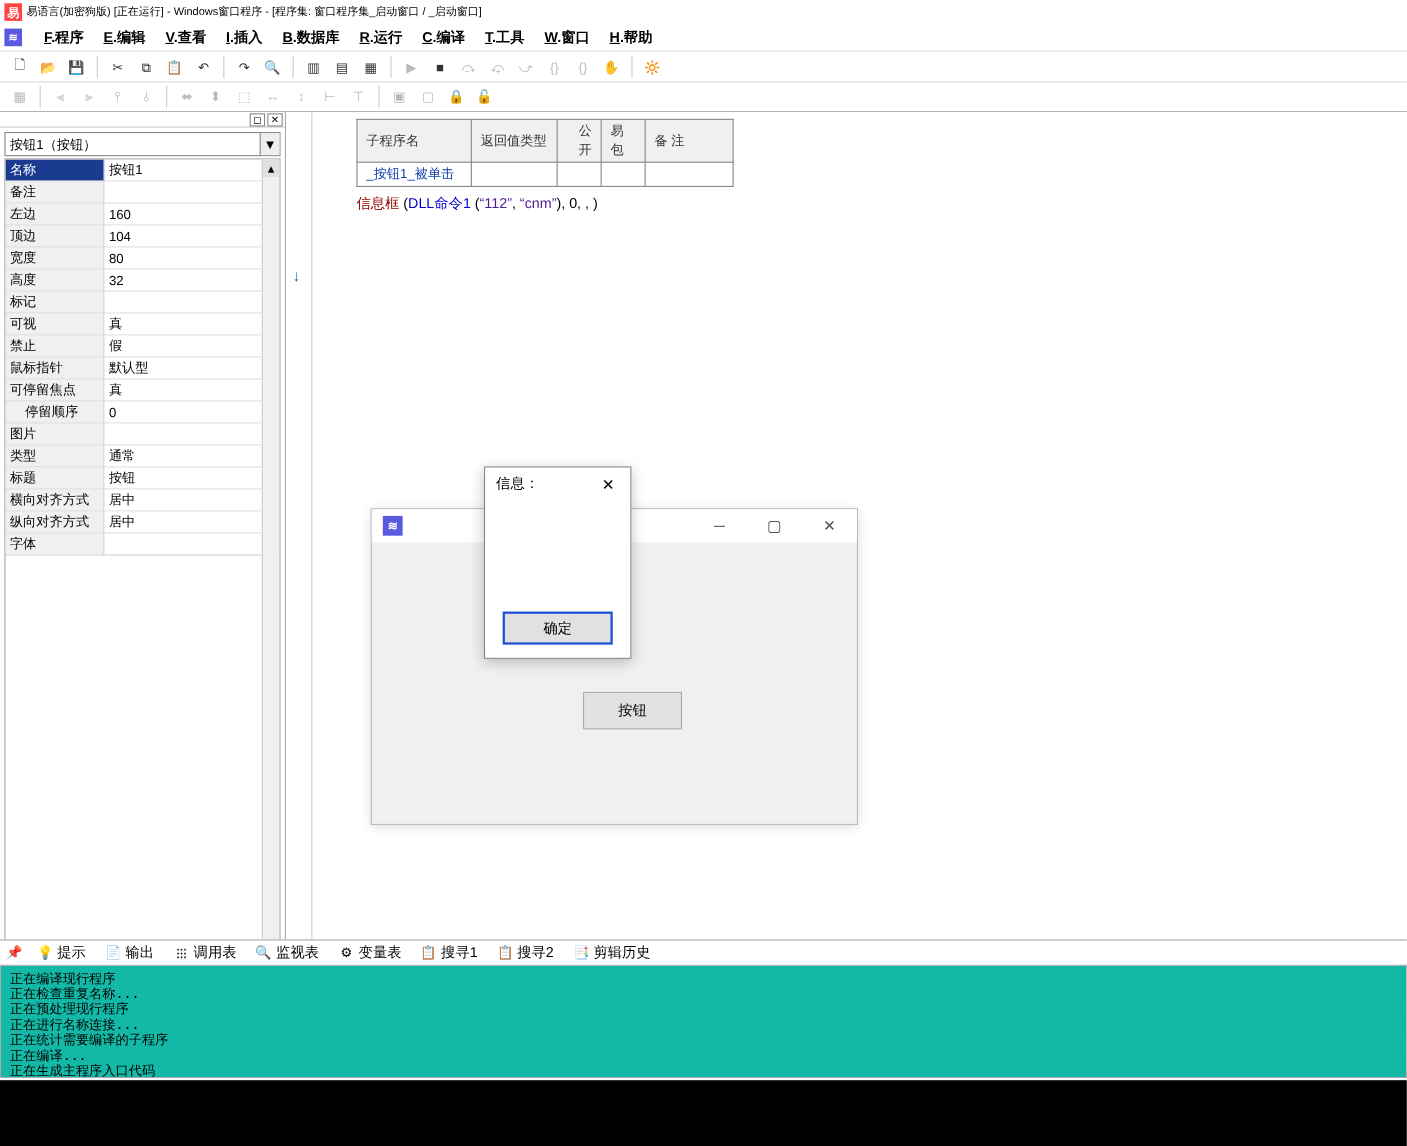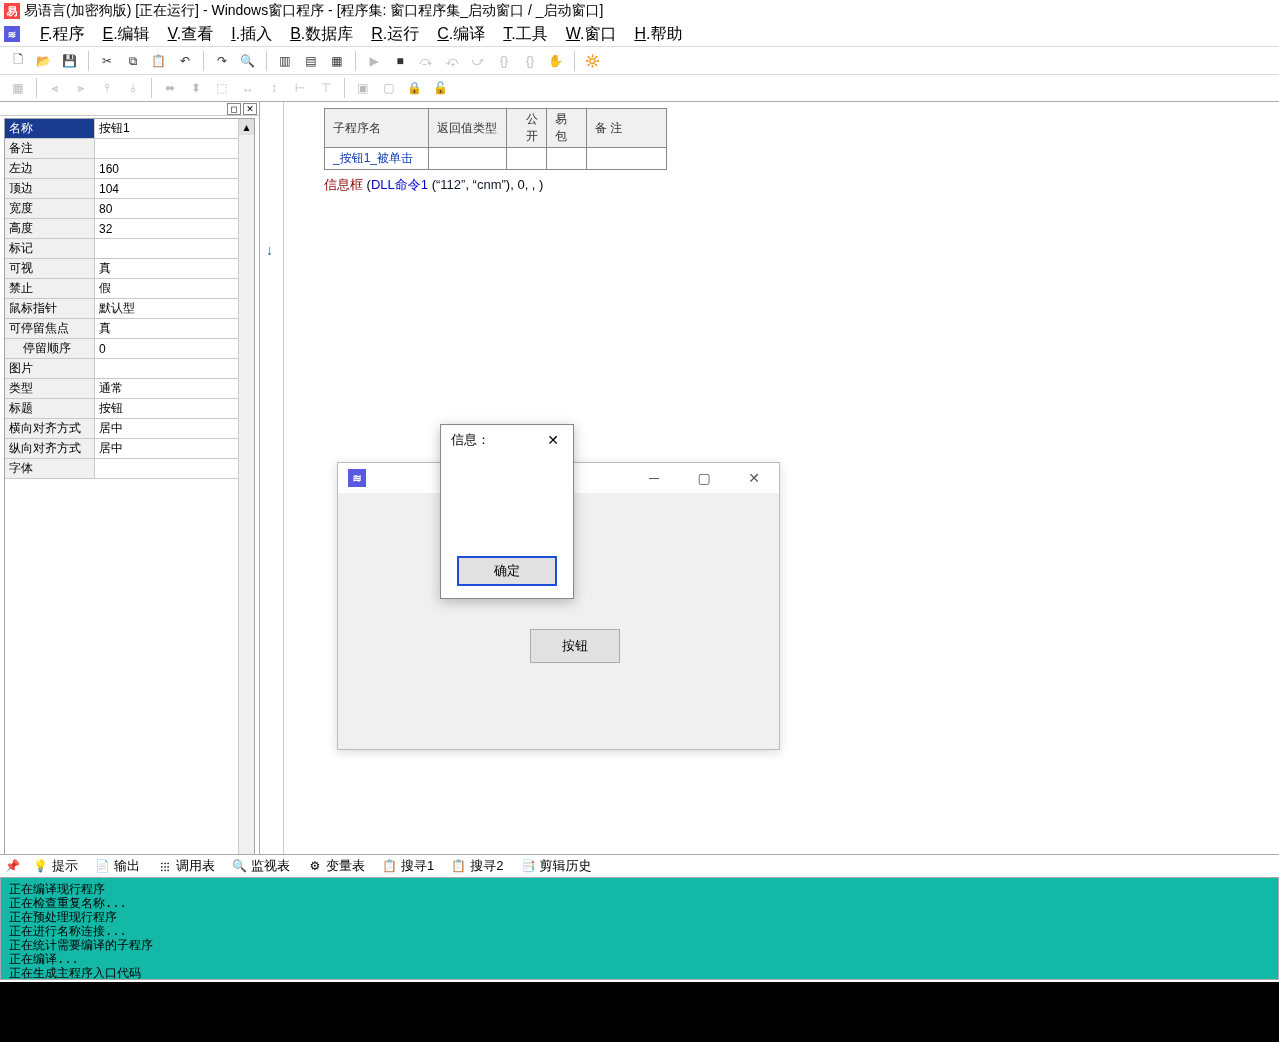--- a/index.html
+++ b/index.html
@@ -1,26 +1,26 @@
 <!DOCTYPE html>
 <html><head>
 <meta charset="utf-8">
 <style>
 * { box-sizing: border-box; margin: 0; padding: 0; font-family: "Microsoft YaHei", SimSun, sans-serif; }
 body { width: 1279px; height: 1042px; background: #fff; font-size: 12px; overflow: hidden; position: relative; }
 
 
 .titlebar { height: 22px; display: flex; align-items: center; padding: 0 4px; background: #fff; }
 .titlebar .app-icon { width: 16px; height: 16px; background: #F44; display: inline-flex; align-items: center; justify-content: center; color: #fff; font-weight: bold; font-size: 11px; margin-right: 4px; }
-.titlebar .title-text { font-size: 14px; }
+.titlebar .title-text { font-size: 10px; }
 
 
 .menubar { height: 24px; display: flex; align-items: center; padding: 0 4px; gap: 2px; background: #fff; }
 .menubar .app-icon { width: 16px; height: 16px; background: #5A5AE0; display: inline-flex; align-items: center; justify-content: center; color: #fff; font-size: 10px; font-weight: bold; margin-right: 10px; }
-.menubar .menu-item { padding: 2px 8px; font-size: 16px; cursor: pointer; }
+.menubar .menu-item { padding: 2px 8px; font-size: 13px; cursor: pointer; font-weight: bold; }
 .menubar .accel { text-decoration: underline; }
 
 
 .toolbar { height: 28px; display: flex; align-items: center; padding: 0 6px; gap: 2px; border-top: 1px solid #ddd; background: #fff; }
 .tool-btn { width: 24px; height: 22px; display: inline-flex; align-items: center; justify-content: center; border: 1px solid transparent; cursor: pointer; color: #333; }
 .tool-btn.disabled { color: #bbb; cursor: default; }
 .sep { width: 1px; height: 20px; background: #ccc; margin: 0 4px; }
 
 
 .main-split { position: absolute; top: 102px; left: 0; right: 0; bottom: 86px; display: flex; }
@@ -60,21 +60,21 @@
 
 .code-table { border-collapse: collapse; margin-bottom: 6px; }
 .code-table td { border: 1px solid #888; padding: 2px 8px; font-size: 12px; height: 22px; }
 .code-table .hdr { background: #f0f0f0; color: #333; }
 .code-table .link { color: #1040B0; }
 
 
 .code-line { font-size: 13px; font-family: "SimSun", monospace; }
 .code-func { color: #8B0000; }
 .code-cmd { color: #0000CC; }
-.code-str { color: #0f172a; }
+.code-str { color: #4c1d95; }
 
 
 .app-window { position: absolute; left: 337px; top: 360px; width: 443px; height: 288px; background: #f0f0f0; border: 1px solid #bbb; box-shadow: 0 2px 10px rgba(0,0,0,.15); }
 .app-titlebar { height: 30px; display: flex; align-items: center; padding: 0 10px; background: #fff; }
 .app-titlebar .app-ico { width: 18px; height: 18px; background: #5A5AE0; color: #fff; display: flex; align-items: center; justify-content: center; font-size: 11px; font-weight: bold; }
 .app-titlebar .win-btns { margin-left: auto; display: flex; gap: 20px; }
 .app-titlebar .win-btn { width: 30px; height: 24px; display: flex; align-items: center; justify-content: center; cursor: pointer; color: #555; font-size: 14px; }
 .app-body { position: relative; height: calc(100% - 30px); }
 .app-body .app-button { position: absolute; left: 192px; top: 136px; width: 90px; height: 34px; background: #e1e1e1; border: 1px solid #adadad; cursor: pointer; font-size: 13px; display: flex; align-items: center; justify-content: center; }
 
@@ -180,20 +180,24 @@
   <span class="tool-btn disabled">🔒</span>
   <span class="tool-btn disabled">🔓</span>
 </div>
 
 <div class="main-split">
 
   <div class="left-panel">
     <div class="panel-header">
       <span class="dock-btn">◻</span>
       <span class="dock-btn">✕</span>
+    </div>
+    <div class="combo">
+      <span>按钮1（按钮）</span>
+      <span class="arrow">▼</span>
     </div>
     <div class="prop-grid">
       <div id="prop-rows">
           <div class="prop-row">
             <div class="prop-name sel">名称</div>
             <div class="prop-val">按钮1</div>
           </div>
           <div class="prop-row">
             <div class="prop-name">备注</div>
             <div class="prop-val"></div>

